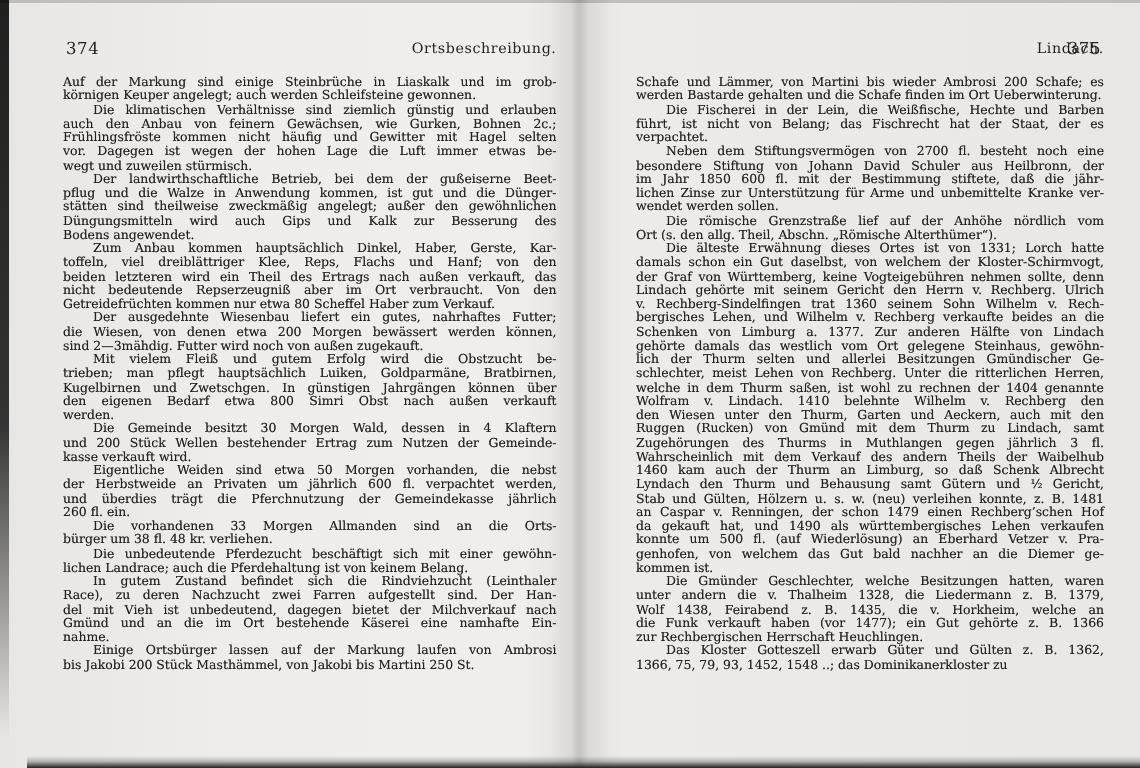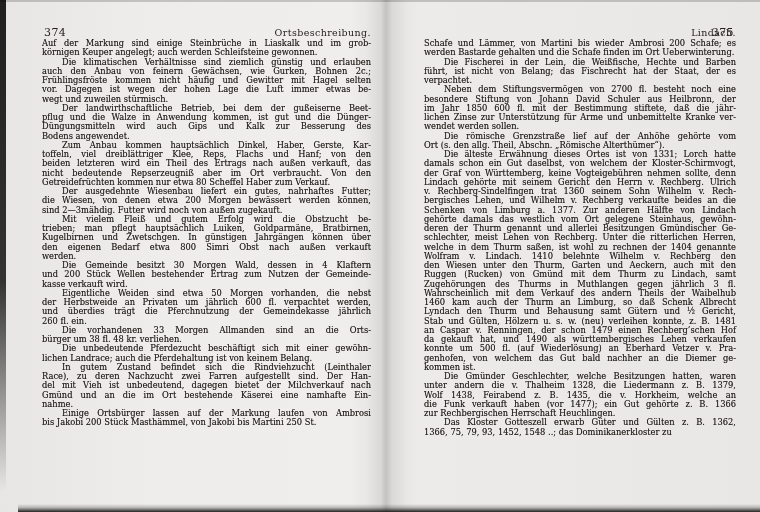--- a/index.html
+++ b/index.html
@@ -49,21 +49,21 @@
   .pagehead {
     position: relative; height: 12px;
     font-size: 9.5px; line-height: 12px; letter-spacing: 0.4px;
   }
   .pagehead .runhead {
     display: block; text-align: right;
   }
   .pagenum { position: absolute; top: 0; font-size: 11px; }
   .pagenum.left  { left: 2px; }
   .pagenum.right { right: 2px; }
-  .body { }
+  .body { margin-top: 11px; }
   .line {
     height: 9.25px; line-height: 9.25px;
     font-size: 8.3px;
     text-align: justify; text-align-last: justify;
     white-space: normal; overflow: visible;
     text-shadow: 0 0 0.35px rgba(38,33,29,0.55);
   }
   .line.endline { text-align-last: left; }
   .line.indent { text-indent: 20px; }
 </style>
@@ -81,20 +81,21 @@
     <div class="body" id="left-body">
         <div class="line">Auf der Markung sind einige Steinbrüche in Liaskalk und im grob-</div>
         <div class="line endline">körnigen Keuper angelegt; auch werden Schleifsteine gewonnen.</div>
         <div class="line indent">Die klimatischen Verhältnisse sind ziemlich günstig und erlauben</div>
         <div class="line">auch den Anbau von feinern Gewächsen, wie Gurken, Bohnen 2c.;</div>
         <div class="line">Frühlingsfröste kommen nicht häufig und Gewitter mit Hagel selten</div>
         <div class="line">vor. Dagegen ist wegen der hohen Lage die Luft immer etwas be-</div>
         <div class="line endline">wegt und zuweilen stürmisch.</div>
         <div class="line indent">Der landwirthschaftliche Betrieb, bei dem der gußeiserne Beet-</div>
         <div class="line">pflug und die Walze in Anwendung kommen, ist gut und die Dünger-</div>
+        <div class="line">stätten sind theilweise zweckmäßig angelegt; außer den gewöhnlichen</div>
         <div class="line">Düngungsmitteln wird auch Gips und Kalk zur Besserung des</div>
         <div class="line endline">Bodens angewendet.</div>
         <div class="line indent">Zum Anbau kommen hauptsächlich Dinkel, Haber, Gerste, Kar-</div>
         <div class="line">toffeln, viel dreiblättriger Klee, Reps, Flachs und Hanf; von den</div>
         <div class="line">beiden letzteren wird ein Theil des Ertrags nach außen verkauft, das</div>
         <div class="line">nicht bedeutende Repserzeugniß aber im Ort verbraucht. Von den</div>
         <div class="line endline">Getreidefrüchten kommen nur etwa 80 Scheffel Haber zum Verkauf.</div>
         <div class="line indent">Der ausgedehnte Wiesenbau liefert ein gutes, nahrhaftes Futter;</div>
         <div class="line">die Wiesen, von denen etwa 200 Morgen bewässert werden können,</div>
         <div class="line endline">sind 2—3mähdig. Futter wird noch von außen zugekauft.</div>
@@ -133,31 +134,31 @@
         <div class="line">Schafe und Lämmer, von Martini bis wieder Ambrosi 200 Schafe; es</div>
         <div class="line endline">werden Bastarde gehalten und die Schafe finden im Ort Ueberwinterung.</div>
         <div class="line indent">Die Fischerei in der Lein, die Weißfische, Hechte und Barben</div>
         <div class="line">führt, ist nicht von Belang; das Fischrecht hat der Staat, der es</div>
         <div class="line endline">verpachtet.</div>
         <div class="line indent">Neben dem Stiftungsvermögen von 2700 fl. besteht noch eine</div>
         <div class="line">besondere Stiftung von Johann David Schuler aus Heilbronn, der</div>
         <div class="line">im Jahr 1850 600 fl. mit der Bestimmung stiftete, daß die jähr-</div>
         <div class="line">lichen Zinse zur Unterstützung für Arme und unbemittelte Kranke ver-</div>
         <div class="line endline">wendet werden sollen.</div>
-        <div class="line indent">Die römische Grenzstraße lief auf der Anhöhe gehörte vom</div>
+        <div class="line indent">Die römische Grenzstraße lief auf der Anhöhe nördlich vom</div>
         <div class="line endline">Ort (s. den allg. Theil, Abschn. „Römische Alterthümer“).</div>
         <div class="line indent">Die älteste Erwähnung dieses Ortes ist von 1331; Lorch hatte</div>
         <div class="line">damals schon ein Gut daselbst, von welchem der Kloster-Schirmvogt,</div>
         <div class="line">der Graf von Württemberg, keine Vogteigebühren nehmen sollte, denn</div>
         <div class="line">Lindach gehörte mit seinem Gericht den Herrn v. Rechberg. Ulrich</div>
         <div class="line">v. Rechberg-Sindelfingen trat 1360 seinem Sohn Wilhelm v. Rech-</div>
         <div class="line">bergisches Lehen, und Wilhelm v. Rechberg verkaufte beides an die</div>
         <div class="line">Schenken von Limburg a. 1377. Zur anderen Hälfte von Lindach</div>
         <div class="line">gehörte damals das westlich vom Ort gelegene Steinhaus, gewöhn-</div>
-        <div class="line">deren der Thurm genannt und allerlei Besitzungen Gmündischer Ge-</div>
+        <div class="line">lich der Thurm selten und allerlei Besitzungen Gmündischer Ge-</div>
         <div class="line">schlechter, meist Lehen von Rechberg. Unter die ritterlichen Herren,</div>
         <div class="line">welche in dem Thurm saßen, ist wohl zu rechnen der 1404 genannte</div>
         <div class="line">Wolfram v. Lindach. 1410 belehnte Wilhelm v. Rechberg den</div>
         <div class="line">den Wiesen unter den Thurm, Garten und Aeckern, auch mit den</div>
         <div class="line">Ruggen (Rucken) von Gmünd mit dem Thurm zu Lindach, samt</div>
         <div class="line">Zugehörungen des Thurms in Muthlangen gegen jährlich 3 fl.</div>
         <div class="line">Wahrscheinlich mit dem Verkauf des andern Theils der Waibelhub</div>
         <div class="line">1460 kam auch der Thurm an Limburg, so daß Schenk Albrecht</div>
         <div class="line">Lyndach den Thurm und Behausung samt Gütern und ½ Gericht,</div>
         <div class="line">Stab und Gülten, Hölzern u. s. w. (neu) verleihen konnte, z. B. 1481</div>

